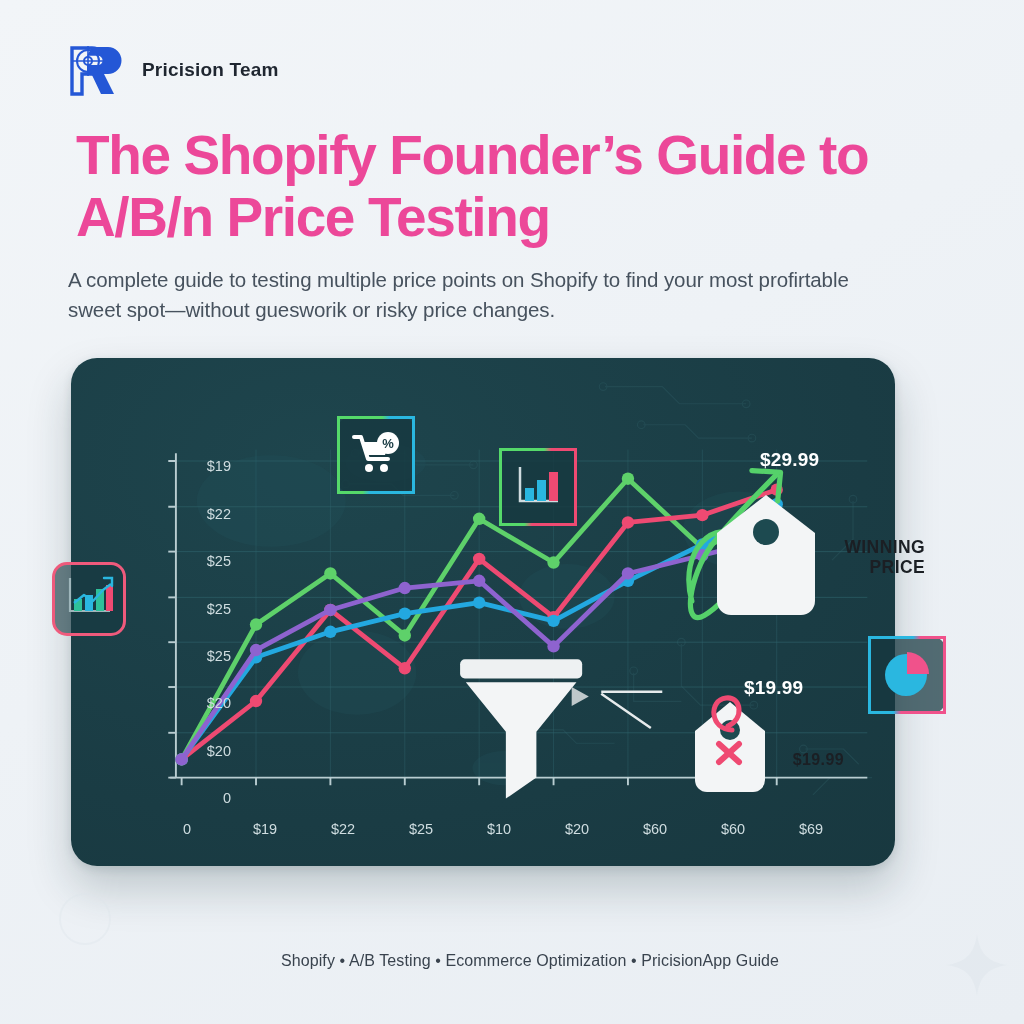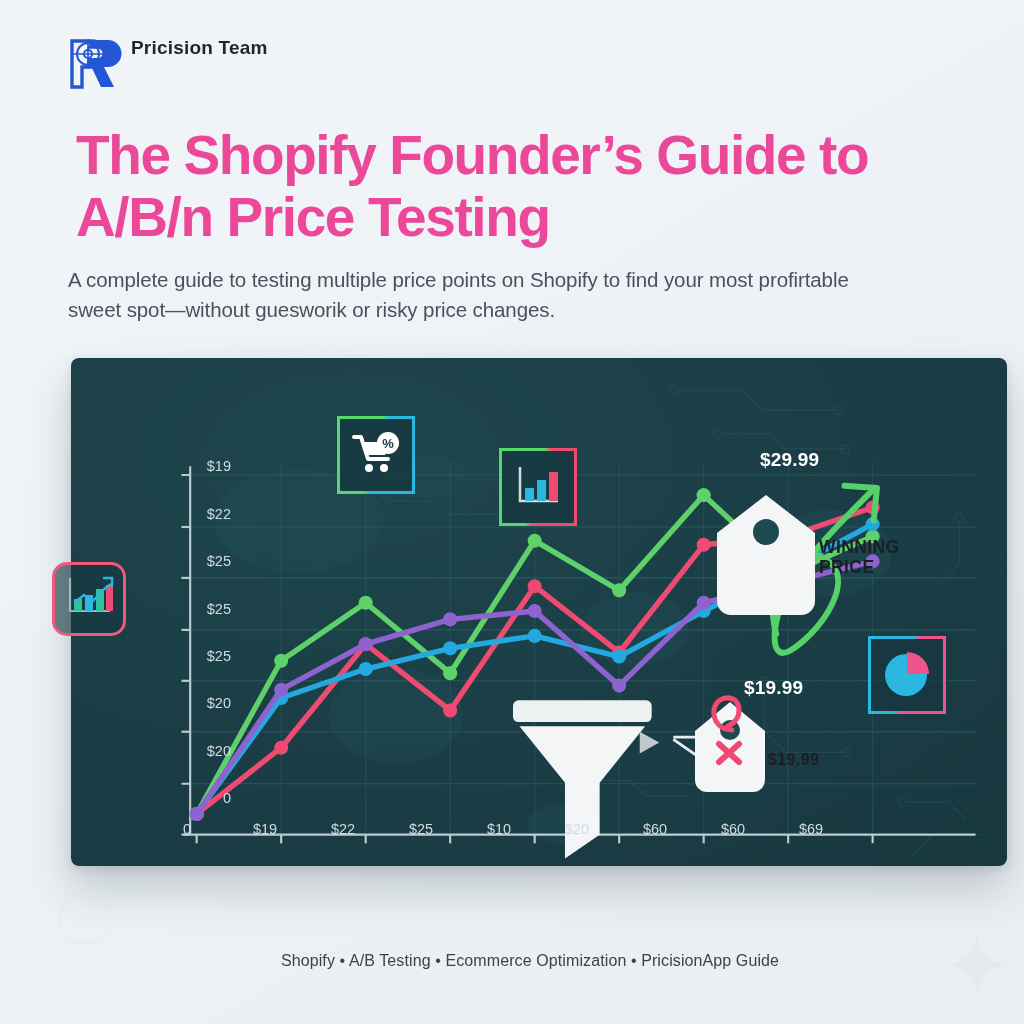--- a/index.html
+++ b/index.html
@@ -9,39 +9,39 @@
     background:linear-gradient(150deg,#f2f5f8 0%,#eef2f6 45%,#e9eef3 100%);
     position:relative; overflow:hidden;
   }
 
   
   .sparkle { position:absolute; opacity:.5; }
   .sp1 { right:14px; bottom:26px; }
   .sp2 { left:58px; top:892px; opacity:.35; }
 
   
-  .brand { position:absolute; left:68px; top:37px; display:flex; gap:7px; }
+  .brand { position:absolute; left:68px; top:44px; display:flex; align-items:center; gap:18px; }
   .logo { width:56px; height:52px; }
   .brand-name { font-size:19px; font-weight:bold; color:#1f2630; letter-spacing:.2px; }
 
   .title {
     position:absolute; left:76px; top:125px; width:880px;
     font-size:55px; font-weight:bold; line-height:1.12;
     color:#ec4899; letter-spacing:-1.4px;
   }
   .subtitle {
     position:absolute; left:68px; top:265px; width:800px;
     font-size:20.5px; line-height:1.48; color:#47525e; letter-spacing:-.1px;
   }
 
   
   .panel {
-    position:absolute; left:71px; top:358px; width:936px; height:508px;
+    position:absolute; left:71px; top:358px; width:824px; height:508px;
     background:radial-gradient(120% 130% at 30% 20%,#1e454d 0%,#1a3c44 55%,#17363d 100%);
-    border-radius:8px;
+    border-radius:26px;
     box-shadow:0 22px 44px rgba(24,48,56,.22), 0 3px 10px rgba(24,48,56,.12);
     overflow:hidden;
   }
   .panel-bg { position:absolute; inset:0; opacity:.5; }
   .plot { position:absolute; inset:0; }
 
   .ytick-label {
     position:absolute; right:0; transform:translateY(-50%);
     font-size:14.5px; color:#cfdde0; text-align:right; white-space:nowrap;
   }
@@ -67,21 +67,21 @@
   .tag-text {
     position:absolute; font-size:19px; font-weight:bold; color:#ffffff;
     letter-spacing:.2px; white-space:nowrap;
   }
   .tag-win-price { left:760px; top:401px;margin-top:48px; }
   .tag-lose-price { left:744px; top:677px; }
 
   .tag-win { position:absolute; left:713px; top:493px; }
   .tag-lose { position:absolute; left:692px; top:700px; }
   .tag-label {
-    position:absolute; text-align:left; width:100%;
+    position:absolute; text-align:right; width:100%;
     font-weight:bold; color:#1b1f24; letter-spacing:.4px; line-height:1.16;
   }
   .tag-win .tag-label { top:44px; font-size:17.5px; }
   .tag-lose .tag-label { top:51px; font-size:16px; }
 
   .footer {
     position:absolute; left:0; top:952px; width:100%; text-align:center;
     font-size:16px; color:#39434e; letter-spacing:.1px;padding-left:36px;
   }
 </style>

